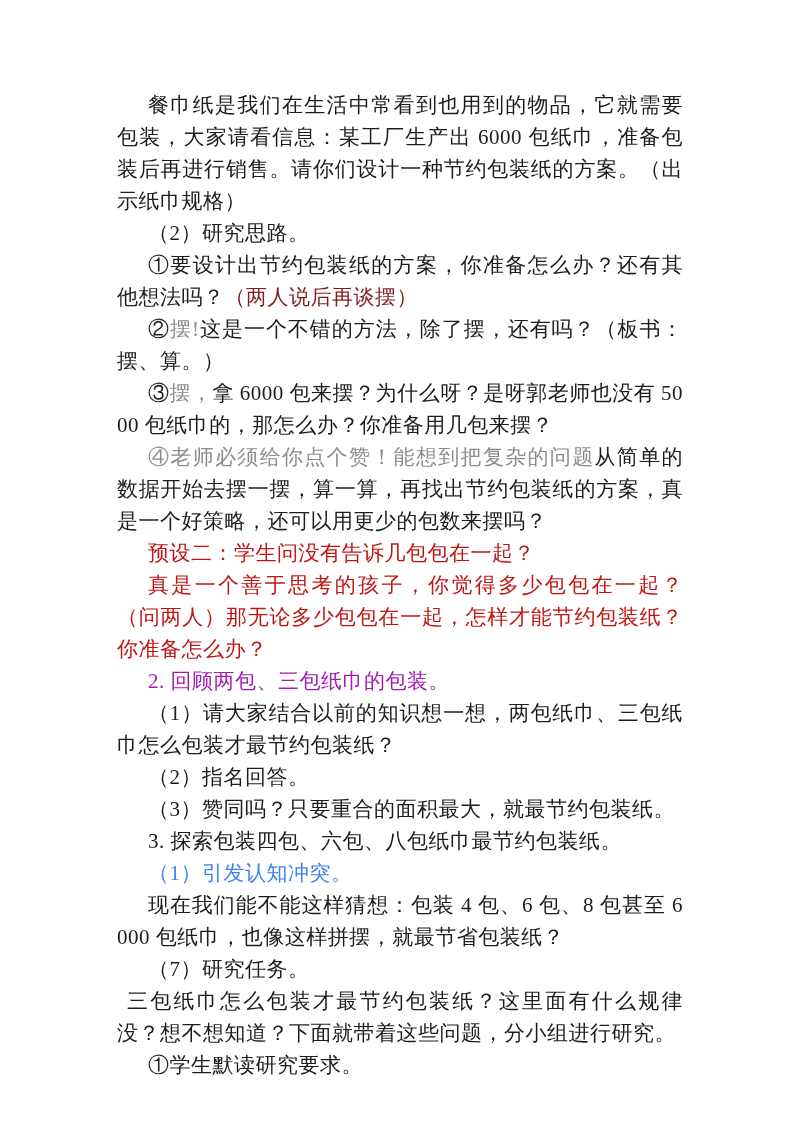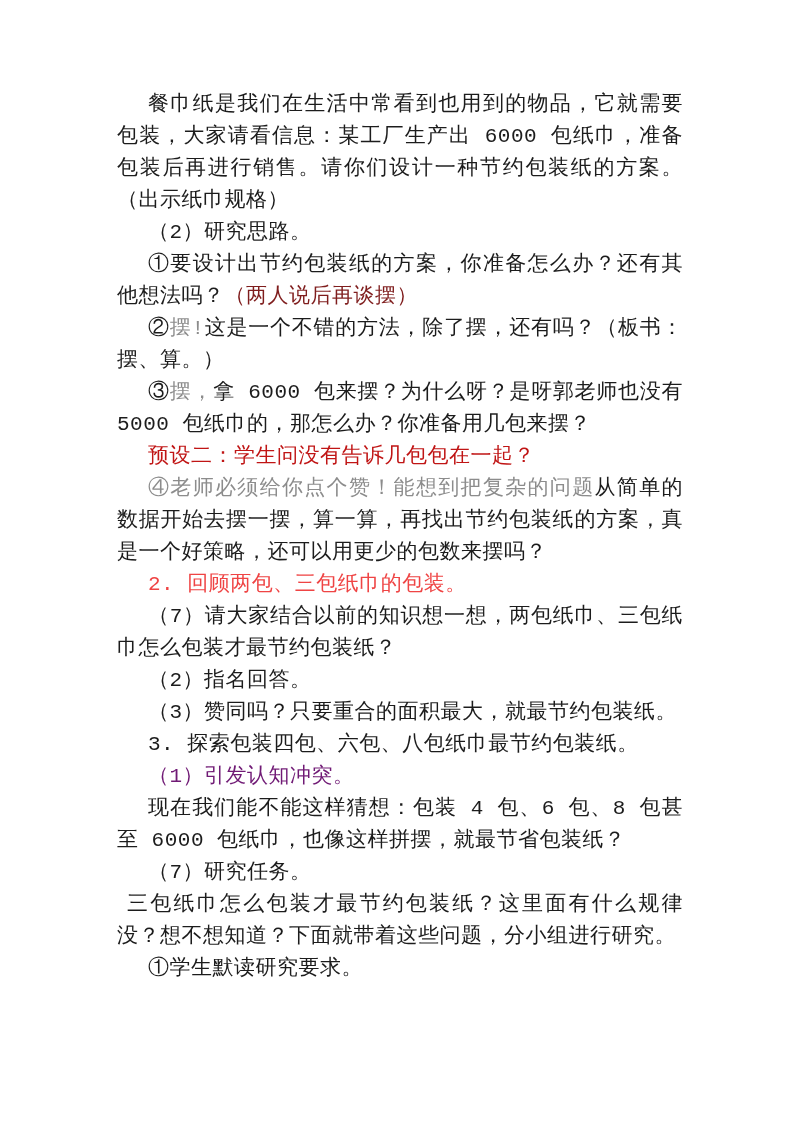--- a/index.html
+++ b/index.html
@@ -11,21 +11,21 @@
     width: 794px;
     height: 1123px;
     overflow: hidden;
   }
   .page {
     box-sizing: border-box;
     width: 794px;
     height: 1123px;
     background: #ffffff;
     padding: 89px 111px 40px 117px;
-    font-family: Liberation Mono, monospace;
+    font-family: Liberation Serif, serif;
   }
   .para {
     margin: 0;
     font-size: 21px;
     line-height: 32px;
     text-align: justify;
     letter-spacing: 0.5px;
     word-break: break-all;
   }
   .indent-normal { text-indent: 31px; }
@@ -34,26 +34,27 @@
 </head>
 <body>
 
 <div class="page">
   <main>
       <p class="para indent-normal"><span style="color: rgb(28, 28, 28);">餐巾纸是我们在生活中常看到也用到的物品，它就需要包装，大家请看信息：某工厂生产出 6000 包纸巾，准备包装后再进行销售。请你们设计一种节约包装纸的方案。（出示纸巾规格）</span></p>
       <p class="para indent-normal"><span style="color: rgb(28, 28, 28);">（2）研究思路。</span></p>
       <p class="para indent-normal"><span style="color: rgb(28, 28, 28);">①要设计出节约包装纸的方案，你准备怎么办？还有其他想法吗？</span><span style="color: #7f1d1d;">（两人说后再谈摆）</span></p>
       <p class="para indent-normal"><span style="color: rgb(28, 28, 28);">②</span><span style="color: rgb(140, 140, 140);">摆!</span><span style="color: rgb(28, 28, 28);">这是一个不错的方法，除了摆，还有吗？（板书：摆、算。）</span></p>
       <p class="para indent-normal"><span style="color: rgb(28, 28, 28);">③</span><span style="color: rgb(140, 140, 140);">摆，</span><span style="color: rgb(28, 28, 28);">拿 6000 包来摆？为什么呀？是呀郭老师也没有 5000 包纸巾的，那怎么办？你准备用几包来摆？</span></p>
+      <p class="para indent-normal"><span style="color: rgb(140, 140, 140);">④老师必须给你点个赞！能想到把复杂的问题</span><span style="color: rgb(28, 28, 28);">从简单的数据开始去摆一摆，算一算，再找出节约包装纸的方案，真是一个好策略，还可以用更少的包数来摆吗？</span></p>
       <p class="para indent-normal"><span style="color: rgb(192, 21, 21);">预设二：学生问没有告诉几包包在一起？</span></p>
-      <p class="para indent-normal"><span style="color: rgb(140, 140, 140);">④老师必须给你点个赞！能想到把复杂的问题</span><span style="color: rgb(28, 28, 28);">从简单的数据开始去摆一摆，算一算，再找出节约包装纸的方案，真是一个好策略，还可以用更少的包数来摆吗？</span></p>
-      <p class="para indent-normal"><span style="color: #ef4444;">2. 回顾两包、三包纸巾的包装。</span></p>
-      <p class="para indent-normal"><span style="color: rgb(28, 28, 28);">（7）请大家结合以前的知识想一想，两包纸巾、三包纸巾怎么包装才最节约包装纸？</span></p>
+      <p class="para indent-normal"><span style="color: rgb(192, 21, 21);">真是一个善于思考的孩子，你觉得多少包包在一起？（问两人）那无论多少包包在一起，怎样才能节约包装纸？你准备怎么办？</span></p>
+      <p class="para indent-normal"><span style="color: #a21caf;">2. 回顾两包、三包纸巾的包装。</span></p>
+      <p class="para indent-normal"><span style="color: rgb(28, 28, 28);">（1）请大家结合以前的知识想一想，两包纸巾、三包纸巾怎么包装才最节约包装纸？</span></p>
       <p class="para indent-normal"><span style="color: rgb(28, 28, 28);">（2）指名回答。</span></p>
       <p class="para indent-normal"><span style="color: rgb(28, 28, 28);">（3）赞同吗？只要重合的面积最大，就最节约包装纸。</span></p>
       <p class="para indent-normal"><span style="color: rgb(28, 28, 28);">3. 探索包装四包、六包、八包纸巾最节约包装纸。</span></p>
-      <p class="para indent-normal"><span style="color: #701a75;">（1）引发认知冲突。</span></p>
+      <p class="para indent-normal"><span style="color: #3b82f6;">（1）引发认知冲突。</span></p>
       <p class="para indent-normal"><span style="color: rgb(28, 28, 28);">现在我们能不能这样猜想：包装 4 包、6 包、8 包甚至 6000 包纸巾，也像这样拼摆，就最节省包装纸？</span></p>
       <p class="para indent-normal"><span style="color: rgb(28, 28, 28);">（7）研究任务。</span></p>
       <p class="para indent-small"><span style="color: rgb(28, 28, 28);">三包纸巾怎么包装才最节约包装纸？这里面有什么规律没？想不想知道？下面就带着这些问题，分小组进行研究。</span></p>
       <p class="para indent-normal"><span style="color: rgb(28, 28, 28);">①学生默读研究要求。</span></p>
     </main>
 </div>
 
 </body></html>

